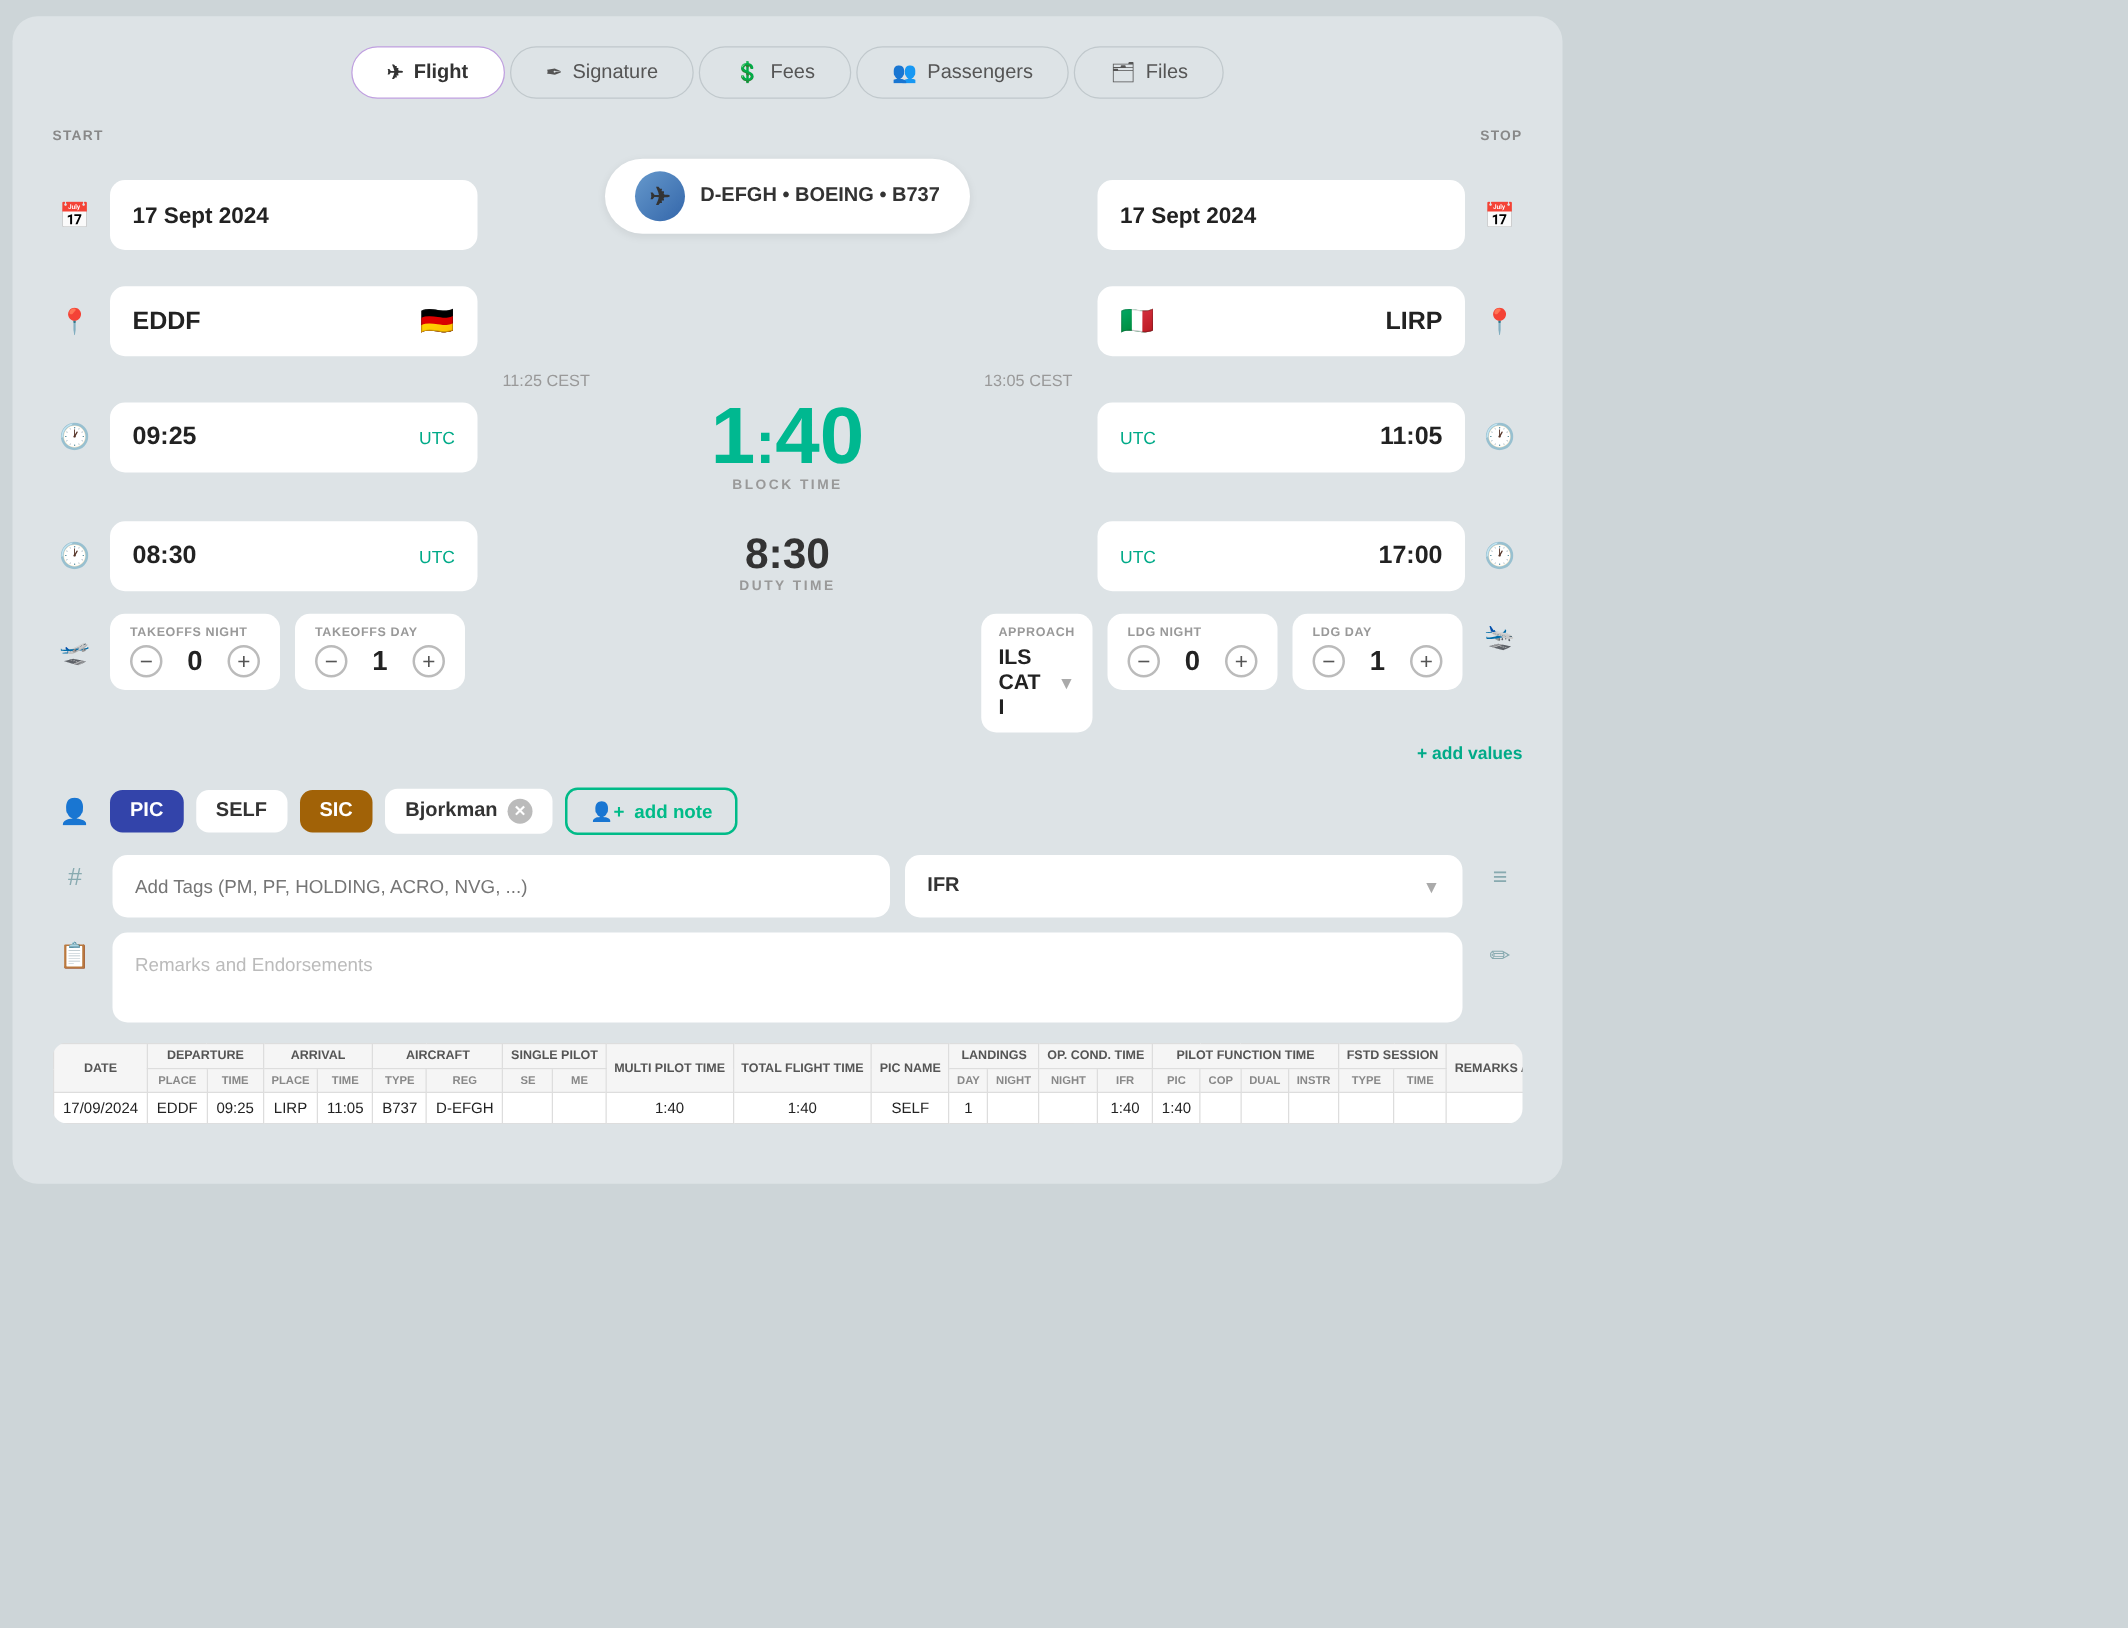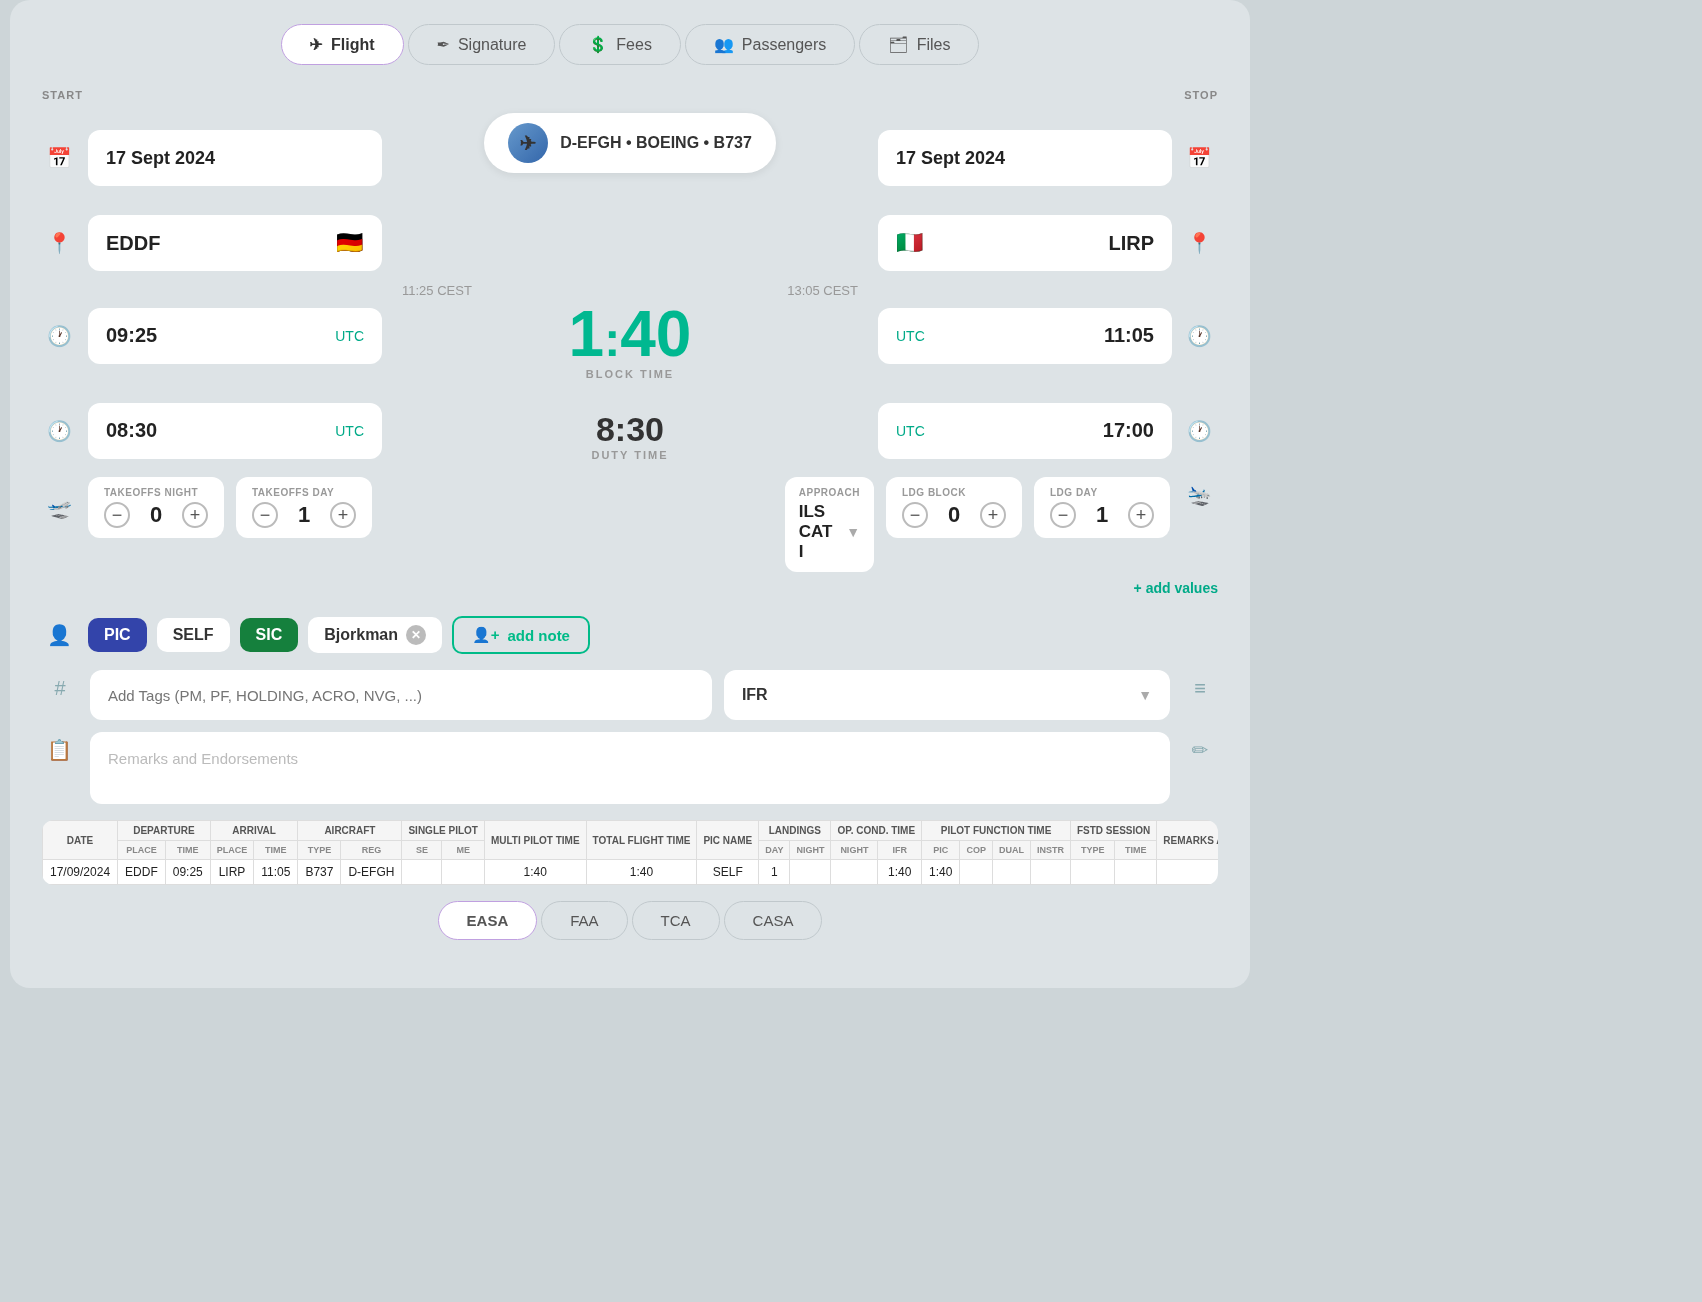--- a/index.html
+++ b/index.html
@@ -243,21 +243,21 @@
     }
     .crew-badge.pic {
       background: #3344aa;
       color: white;
     }
     .crew-badge.self {
       background: white;
       color: #333;
     }
     .crew-badge.sic {
-      background: #15803d;
+      background: #a16207;
       color: white;
     }
     .crew-badge.name {
       background: white;
       color: #333;
     }
     .crew-badge .remove-btn {
       width: 20px;
       height: 20px;
       border-radius: 50%;
@@ -593,21 +593,21 @@
     <div style="display:flex; flex-direction:column; align-items:flex-end;">
       <div class="approach-ldg-row" style="width:100%; justify-content:flex-end;">
         <div class="approach-box">
           <div class="approach-label">APPROACH</div>
           <div class="approach-value">
             <span>ILS CAT I</span>
             <span class="dropdown-arrow">▼</span>
           </div>
         </div>
         <div class="counter-box">
-          <div class="counter-label">LDG BLOCK</div>
+          <div class="counter-label">LDG NIGHT</div>
           <div class="counter-controls">
             <button class="counter-btn">−</button>
             <span class="counter-value">0</span>
             <button class="counter-btn">+</button>
           </div>
         </div>
         <div class="counter-box">
           <div class="counter-label">LDG DAY</div>
           <div class="counter-controls">
             <button class="counter-btn">−</button>
@@ -722,21 +722,15 @@
     <td></td>
     <td></td>
     <td></td>
     <td></td>
     <td></td>
   </tr>
         </tbody>
     </table>
   </div>
 
-  <div class="bottom-tabs">
-    <button class="bottom-tab active">EASA</button>
-    <button class="bottom-tab">FAA</button>
-    <button class="bottom-tab">TCA</button>
-    <button class="bottom-tab">CASA</button>
-  </div>
 
 
 </div>
 
 </body></html>

